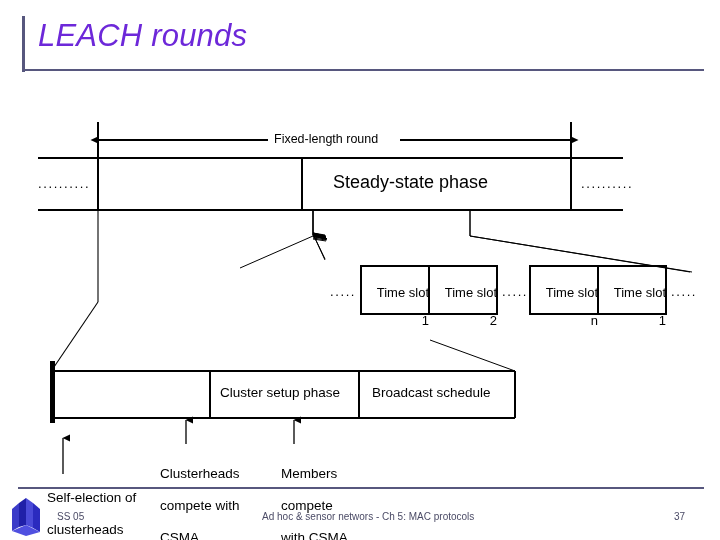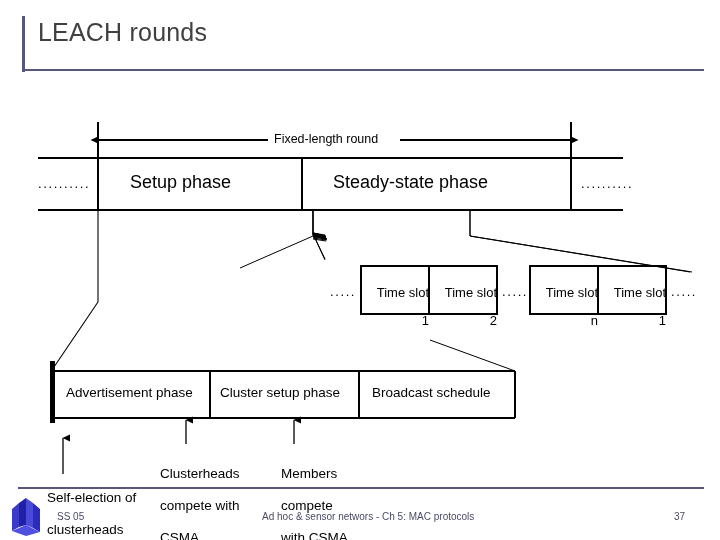--- a/index.html
+++ b/index.html
@@ -14,24 +14,25 @@
     overflow: hidden;
     font-family: "Liberation Sans", sans-serif;
     color: #000000;
   }
 
   
   #slide-title {
     position: absolute;
     left: 38px;
     top: 18px;
-    font-size: 25px;
-    color: #404040;
+    font-size: 31px;
+    color: #6d28d9;
     letter-spacing: 0.2px;
     white-space: nowrap;
+    font-style: italic;
   }
   #title-vrule {
     position: absolute;
     left: 22px;
     top: 16px;
     width: 3px;
     height: 56px;
     background: #57577e;
   }
   #title-hrule {
@@ -257,21 +258,20 @@
       <line x1="63" y1="434" x2="63" y2="398" marker-end="url(#arrUp)"></line>
       <line x1="186" y1="404" x2="186" y2="380" marker-end="url(#arrUp)"></line>
       <line x1="294" y1="404" x2="294" y2="380" marker-end="url(#arrUp)"></line>
     </g>
   </svg>
 
   <div class="dg-label round-label" style="left:274px; top:92px;">Fixed-length round</div>
 
   <div class="dg-label ellipsis" style="left:38px; top:136px;">..........</div>
 
-  <div class="dg-label phase-label" style="left:130px; top:132px;">Setup phase</div>
 
   <div class="dg-label phase-label" style="left:333px; top:132px;">Steady-state phase</div>
 
   <div class="dg-label ellipsis" style="left:581px; top:136px;">..........</div>
 
   <div class="dg-label ellipsis" style="left:330px; top:244px;">.....</div>
   <div class="dg-label slot-label" style="left:361px; top:232px; width:68px;">
     <span>Time slot</span><br>
     <span>1</span>
   </div>
@@ -285,21 +285,20 @@
   <div class="dg-label slot-label" style="left:530px; top:232px; width:68px;">
     <span>Time slot</span><br>
     <span>n</span>
   </div>
   <div class="dg-label slot-label" style="left:598px; top:232px; width:68px;">
     <span>Time slot</span><br>
     <span>1</span>
   </div>
   <div class="dg-label ellipsis" style="left:671px; top:244px;">.....</div>
 
-  <div class="dg-label sub-label" style="left:66px; top:345px;">Advertisement phase</div>
   <div class="dg-label sub-label" style="left:220px; top:345px;">Cluster setup phase</div>
   <div class="dg-label sub-label" style="left:372px; top:345px;">Broadcast schedule</div>
 
   <div class="dg-label note-label" style="left:32px; top:434px;">
     <span>Self-election of</span><br>
     <span>clusterheads</span>
   </div>
   <div class="dg-label note-label" style="left:145px; top:410px;">
     <span>Clusterheads</span><br>
     <span>compete with</span><br>

